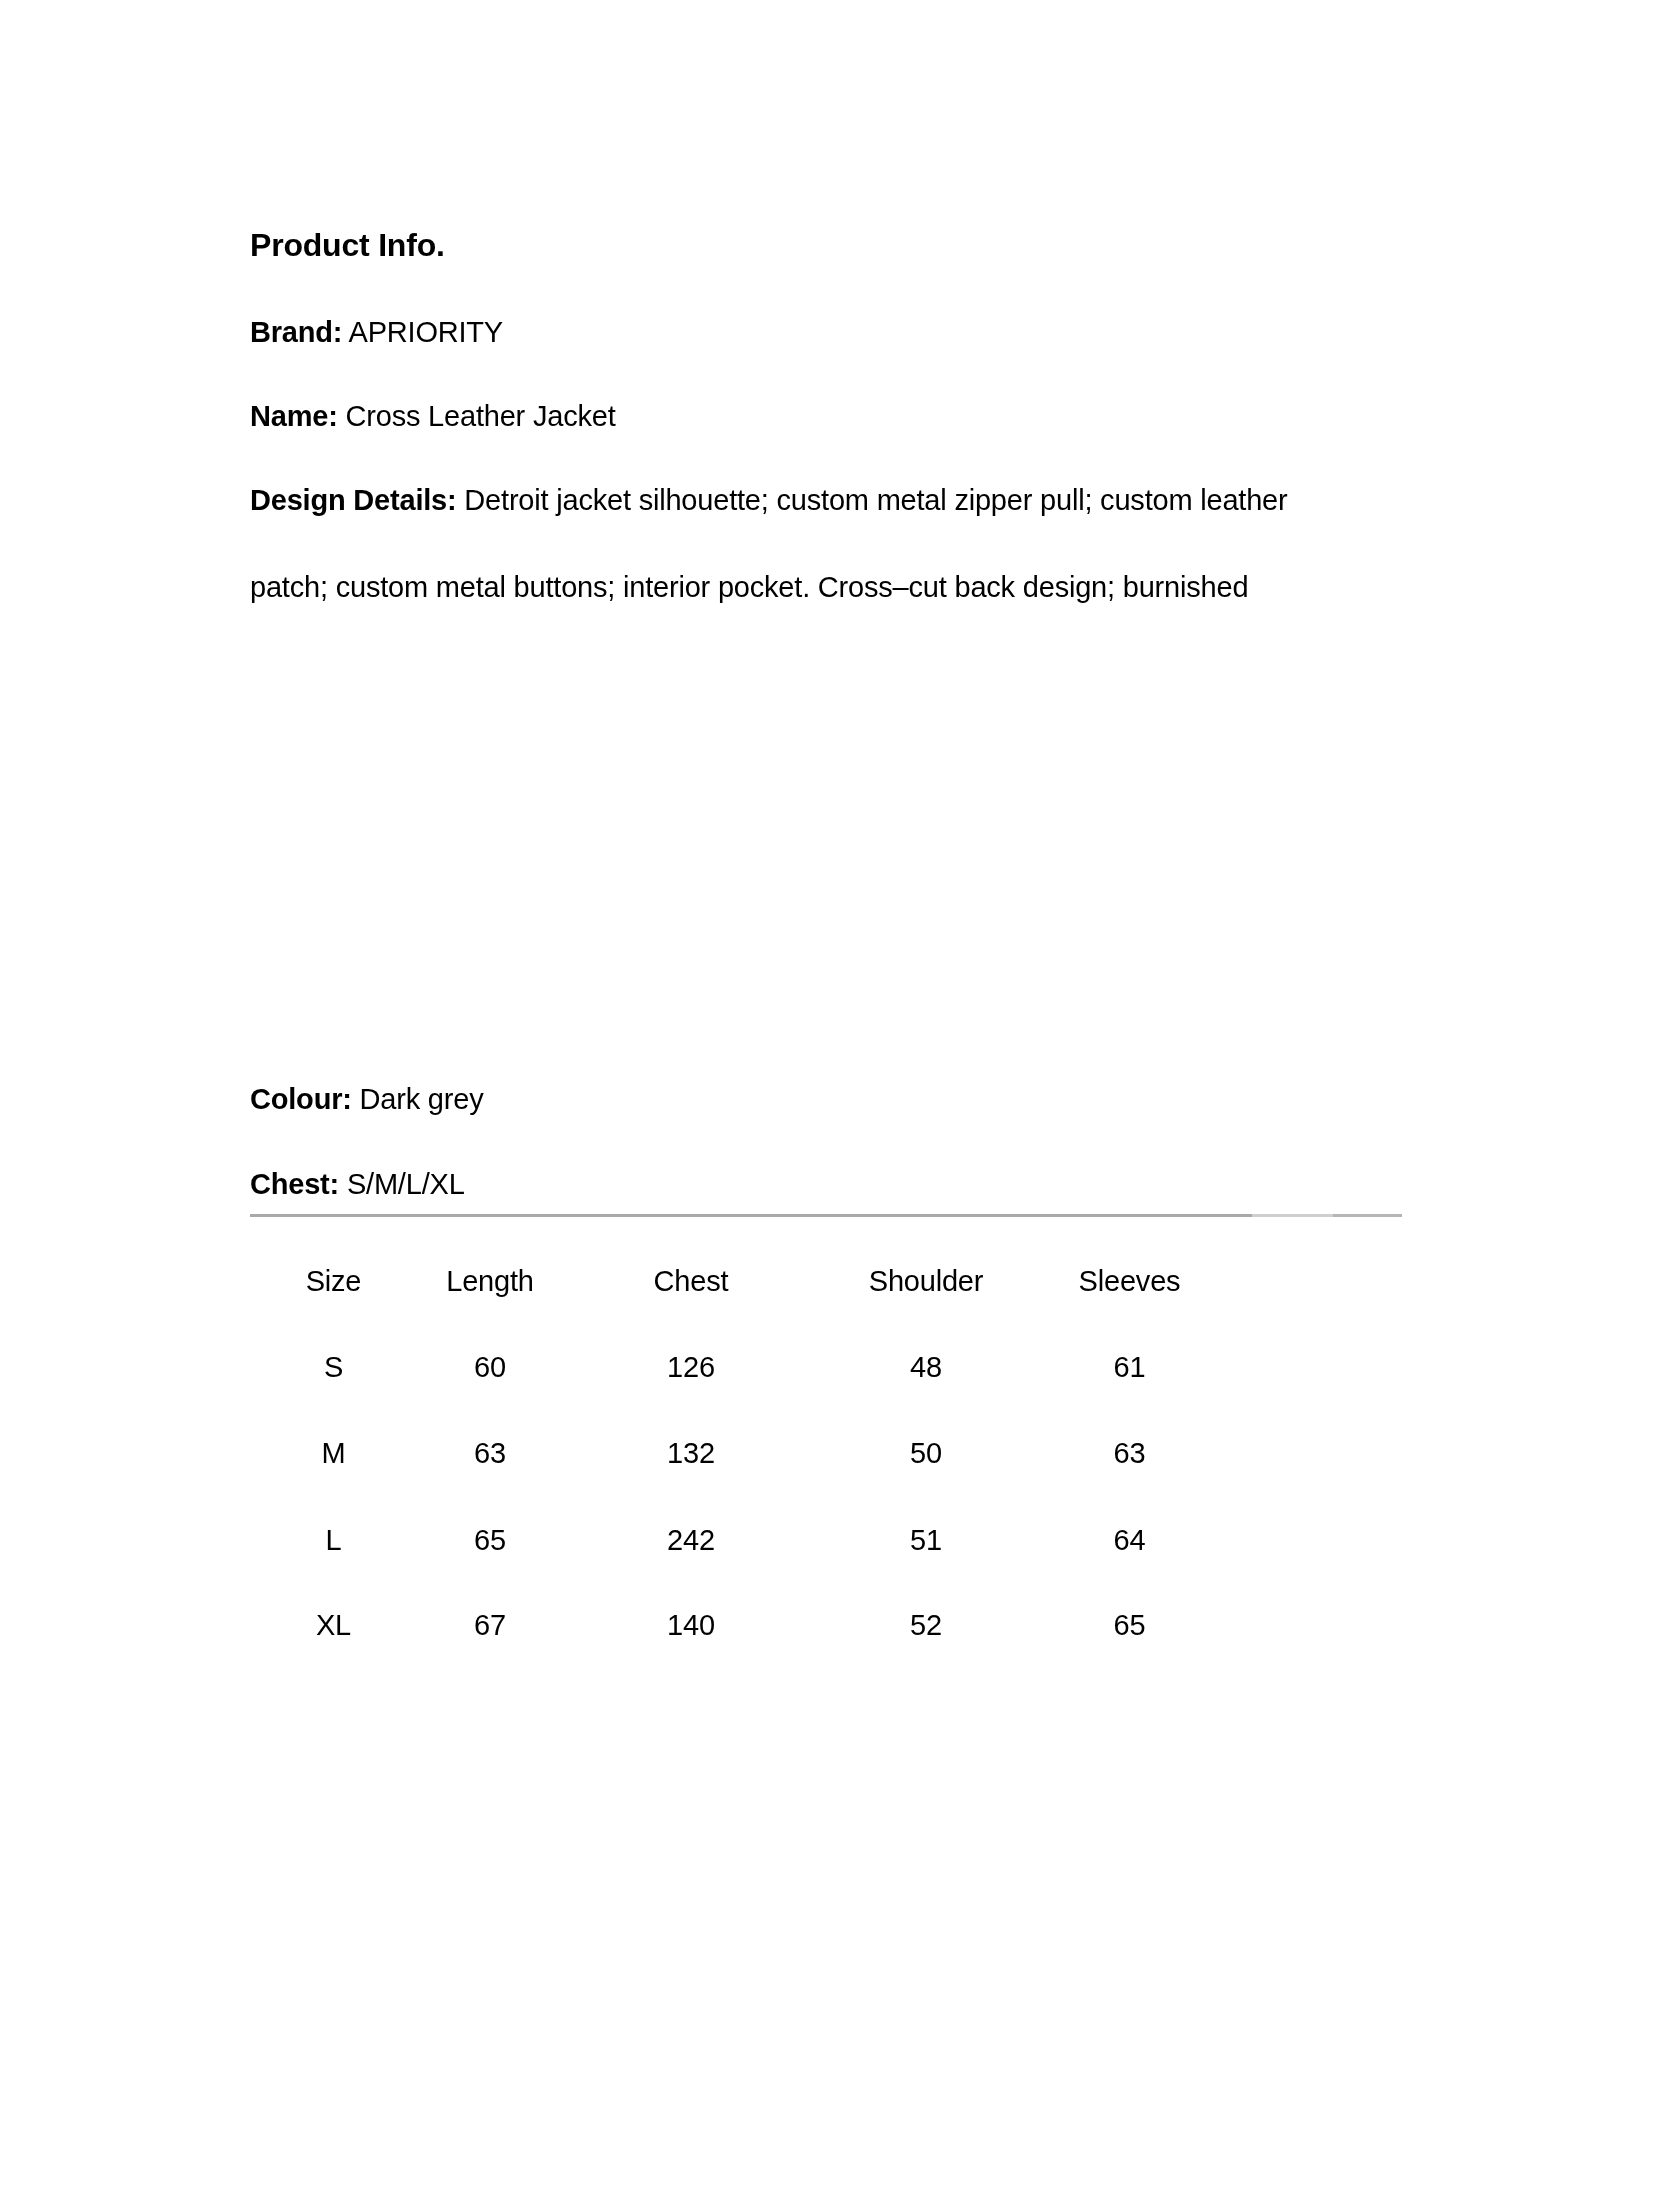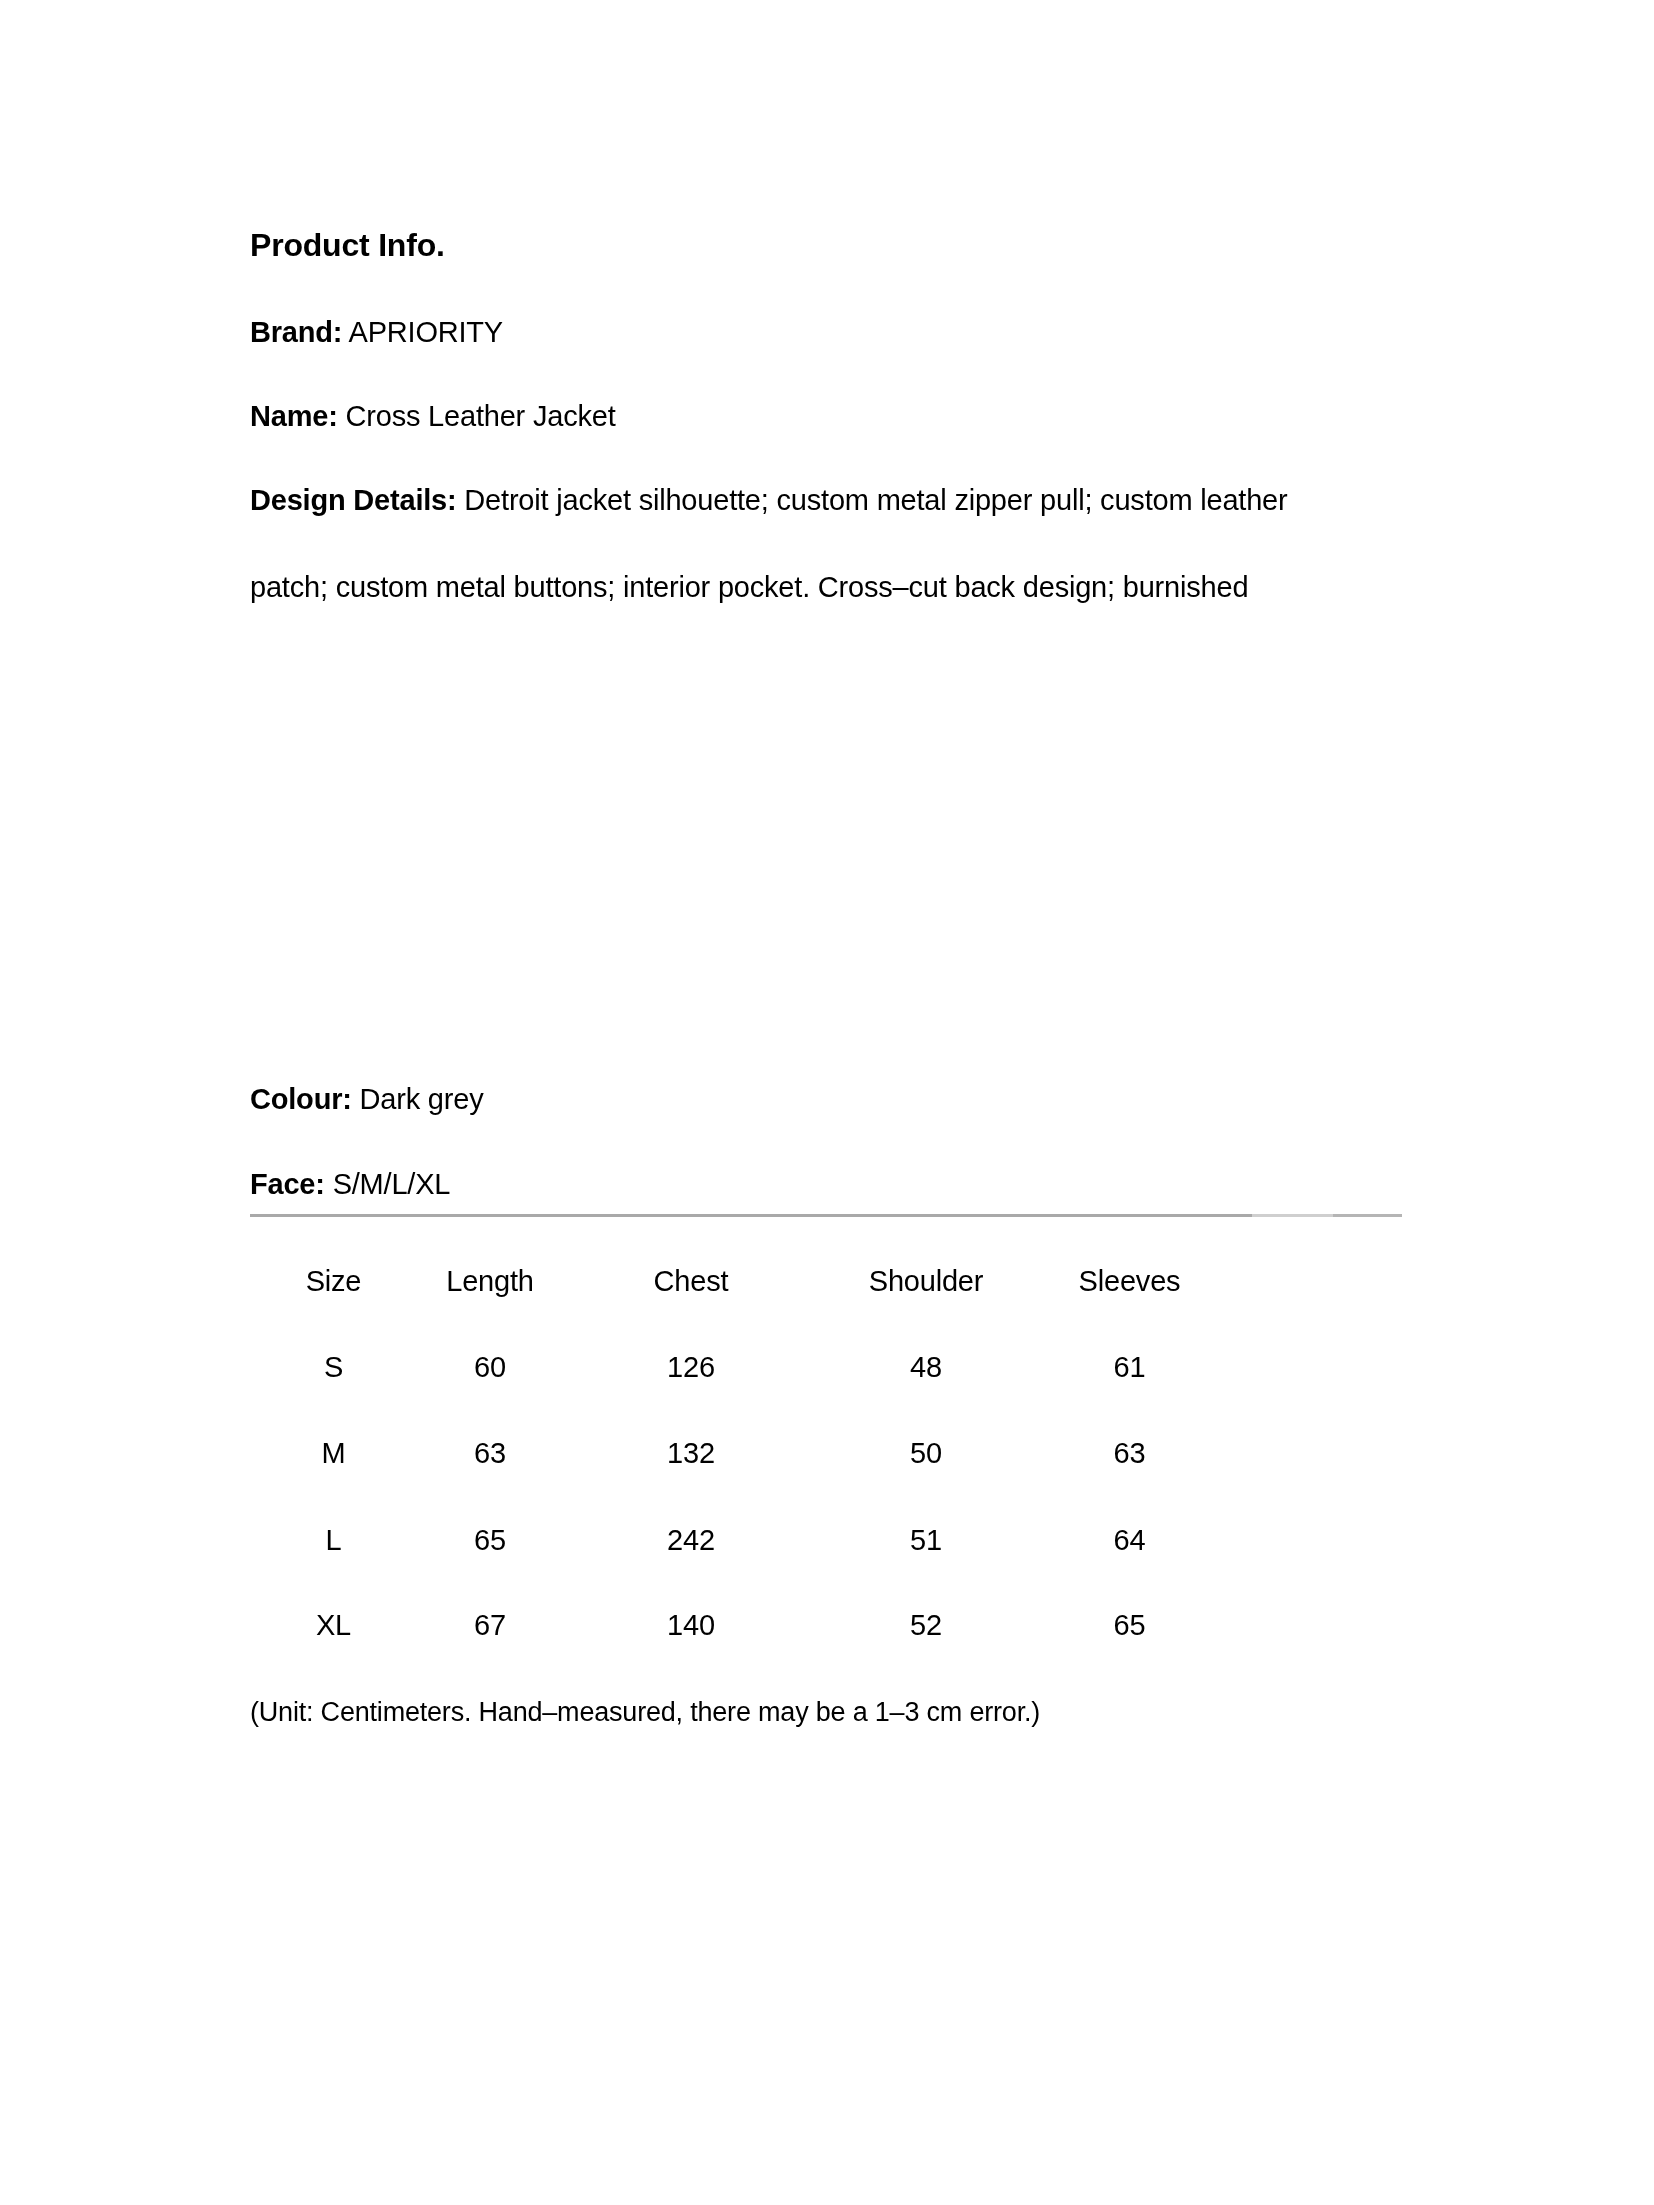--- a/index.html
+++ b/index.html
@@ -100,21 +100,21 @@
 
 
 
 
   <div class="abs body-line l-colour">
     <span class="lbl">Colour:</span>
     <span class="val">Dark grey</span>
   </div>
 
   <div class="abs body-line l-size">
-    <span class="lbl">Face:</span>
+    <span class="lbl">Chest:</span>
     <span class="val">S/M/L/XL</span>
   </div>
 
   <div class="divider"></div>
 
   <div class="t-row r-head">
     <div class="cell">Size</div>
     <div class="cell">Length</div>
     <div class="cell">Chest</div>
     <div class="cell">Shoulder</div>
@@ -146,16 +146,15 @@
   </div>
 
   <div class="t-row r-xl">
     <div class="cell">XL</div>
     <div class="cell">67</div>
     <div class="cell">140</div>
     <div class="cell">52</div>
     <div class="cell">65</div>
   </div>
 
-  <div class="abs note">(Unit: Centimeters. Hand–measured, there may be a 1–3 cm error.)</div>
 
 </div>
 
 
 </body></html>

